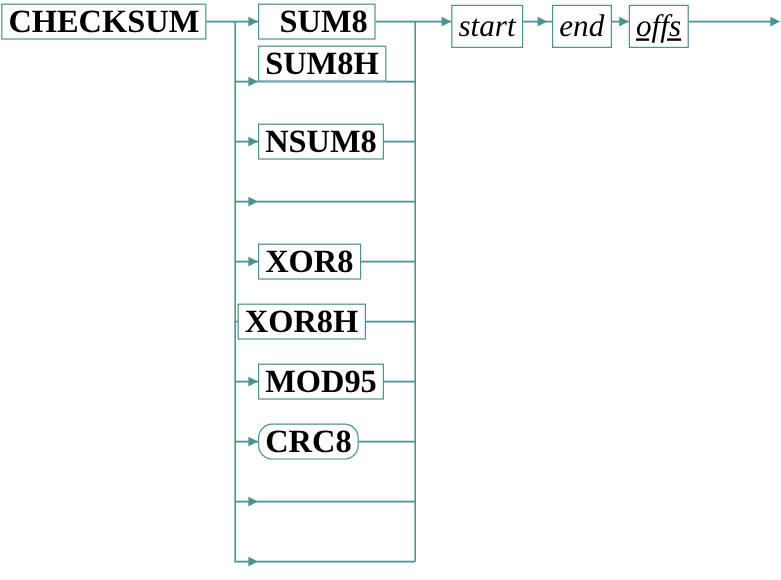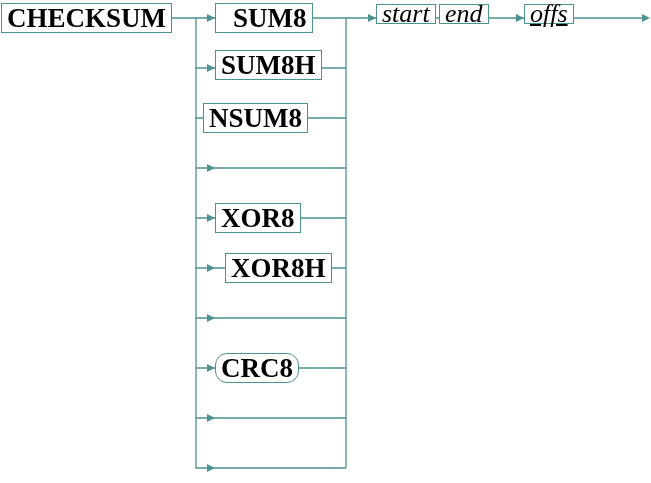--- a/index.html
+++ b/index.html
@@ -36,21 +36,21 @@
     z-index: 2;
     line-height: 1;
   }
   .kw {
     font-weight: bold;
     font-size: 27px;
   }
   .param {
     font-style: italic;
     font-size: 26px;
-    height: 20px;
+    height: 36px;
   }
 </style>
 </head>
 <body>
 
 <div id="stage">
 
   <svg id="wires" width="651" height="483" viewBox="0 0 651 483">
     <g stroke="#4e9192" stroke-width="1.3" fill="none">
 
@@ -87,23 +87,24 @@
       <polygon points="456,18 448,14 448,22"></polygon>
       <polygon points="524,18 516,14 516,22"></polygon>
 
       <polygon points="650,18 642,14 642,22"></polygon>
     </g>
   </svg>
 
   <div class="node kw" style="left:1px; top:3px;">CHECKSUM</div>
 
   <div class="node kw" style="left:215px; top:3px;padding-left:17px;">SUM8</div>
-  <div class="node kw" style="left:215px; top:50px;">SUM8H</div>
-  <div class="node kw" style="left:203px; top:103px;">NSUM8</div>
+  <div class="node kw" style="left:215px; top:38px;">SUM8H</div>
+  <div class="node kw" style="left:215px; top:103px;">NSUM8</div>
   <div class="node kw" style="left:215px; top:203px;text-align:center;">XOR8</div>
-  <div class="node kw" style="left:225px; top:253px;">XOR8H</div>
+  <div class="node kw" style="left:198px; top:253px;">XOR8H</div>
+  <div class="node kw" style="left:215px; top:303px;">MOD95</div>
   <div class="node kw" style="left:215px; top:353px;border-radius:12px;">CRC8</div>
 
   <div class="node param" style="left:376px; top:4px;">start</div>
-  <div class="node param" style="left:439px; top:4px;">end</div>
+  <div class="node param" style="left:460px; top:4px;">end</div>
   <div class="node param" style="left:524px; top:4px;text-decoration:underline;">offs</div>
 
 </div>
 
 </body></html>

